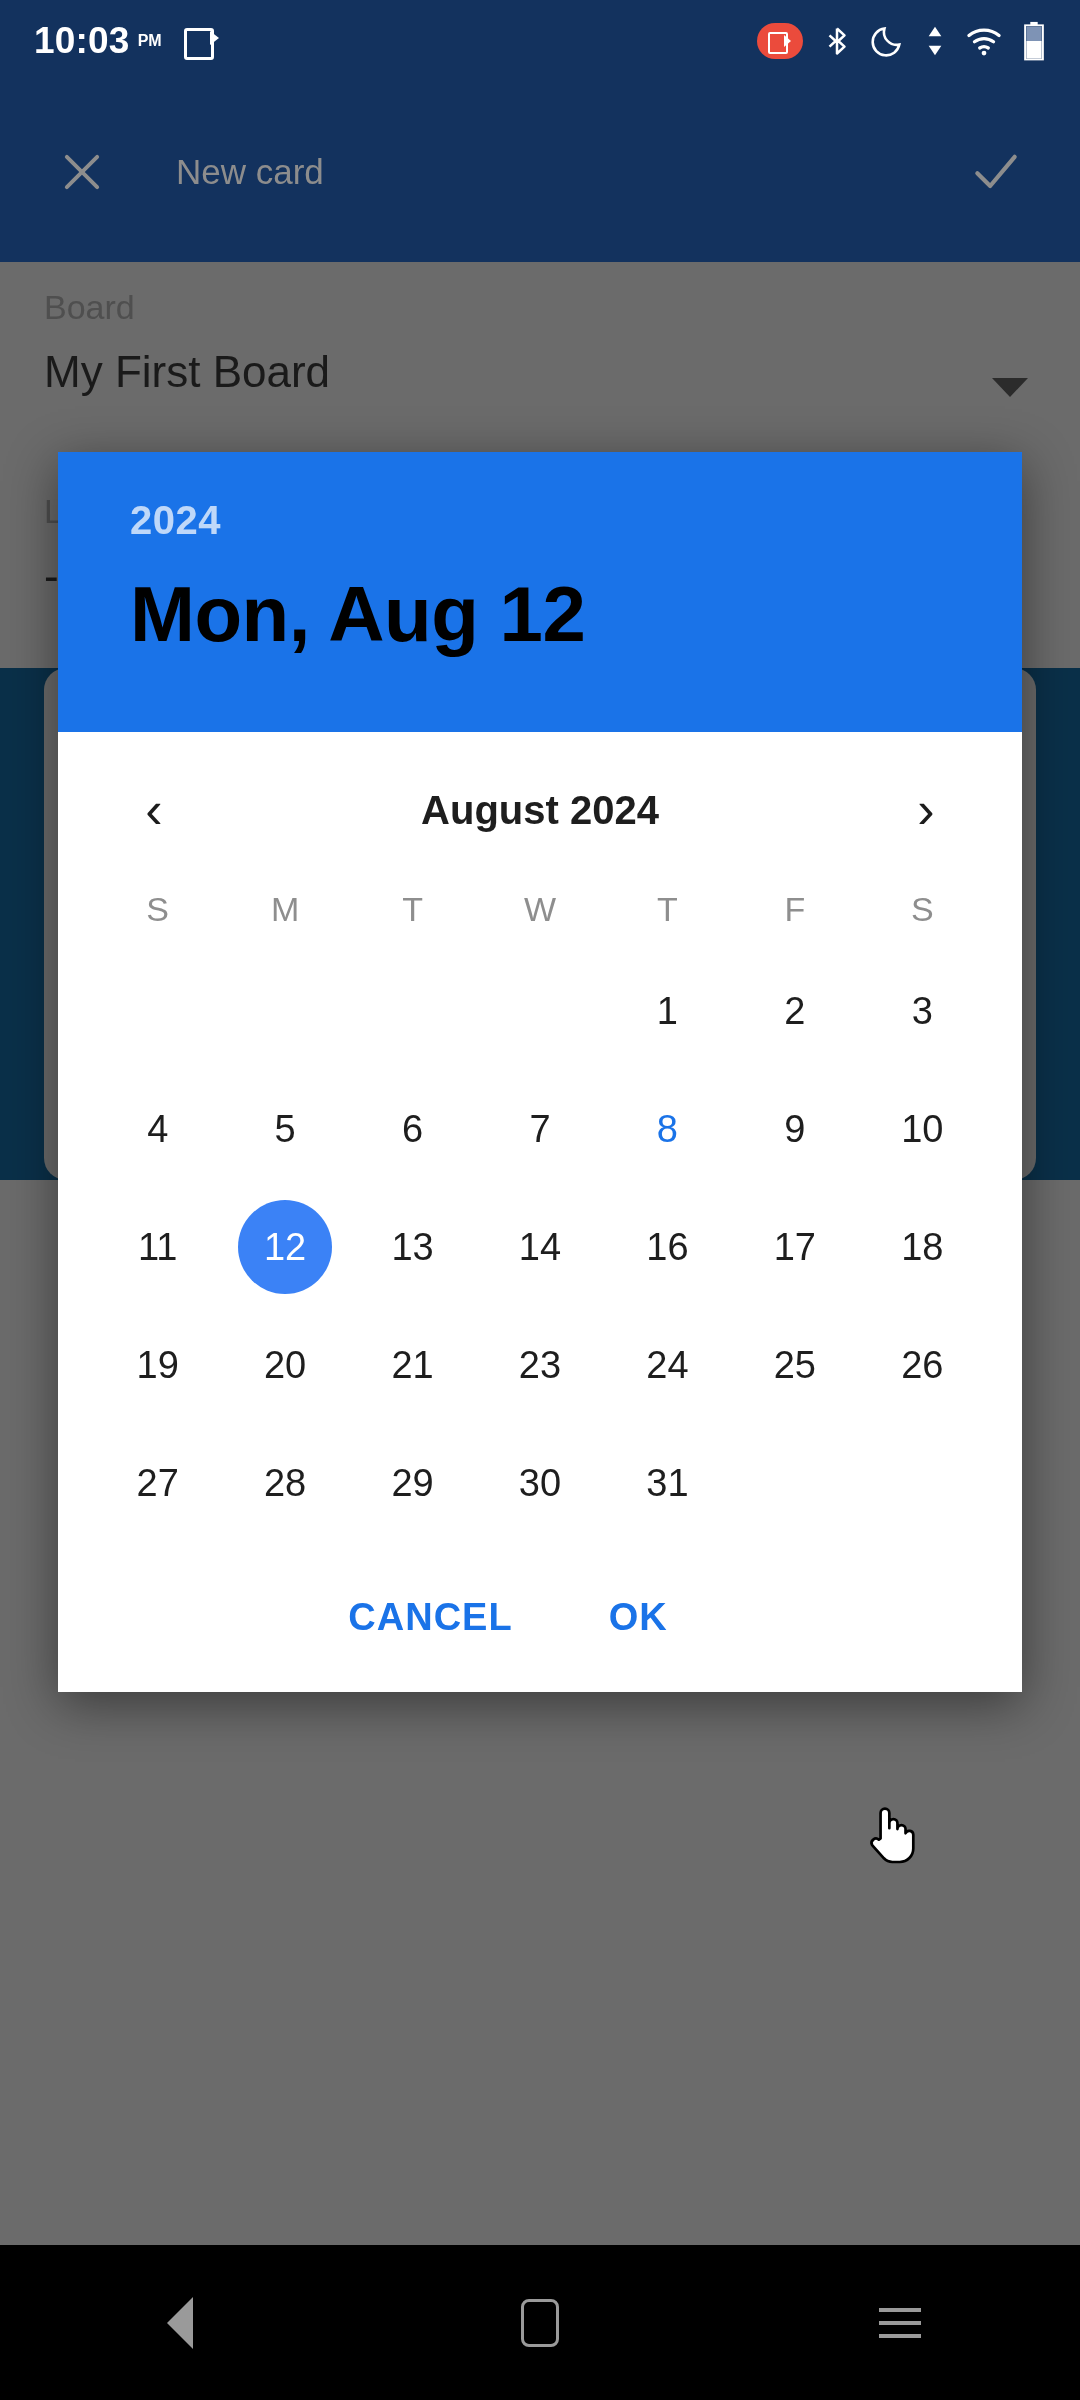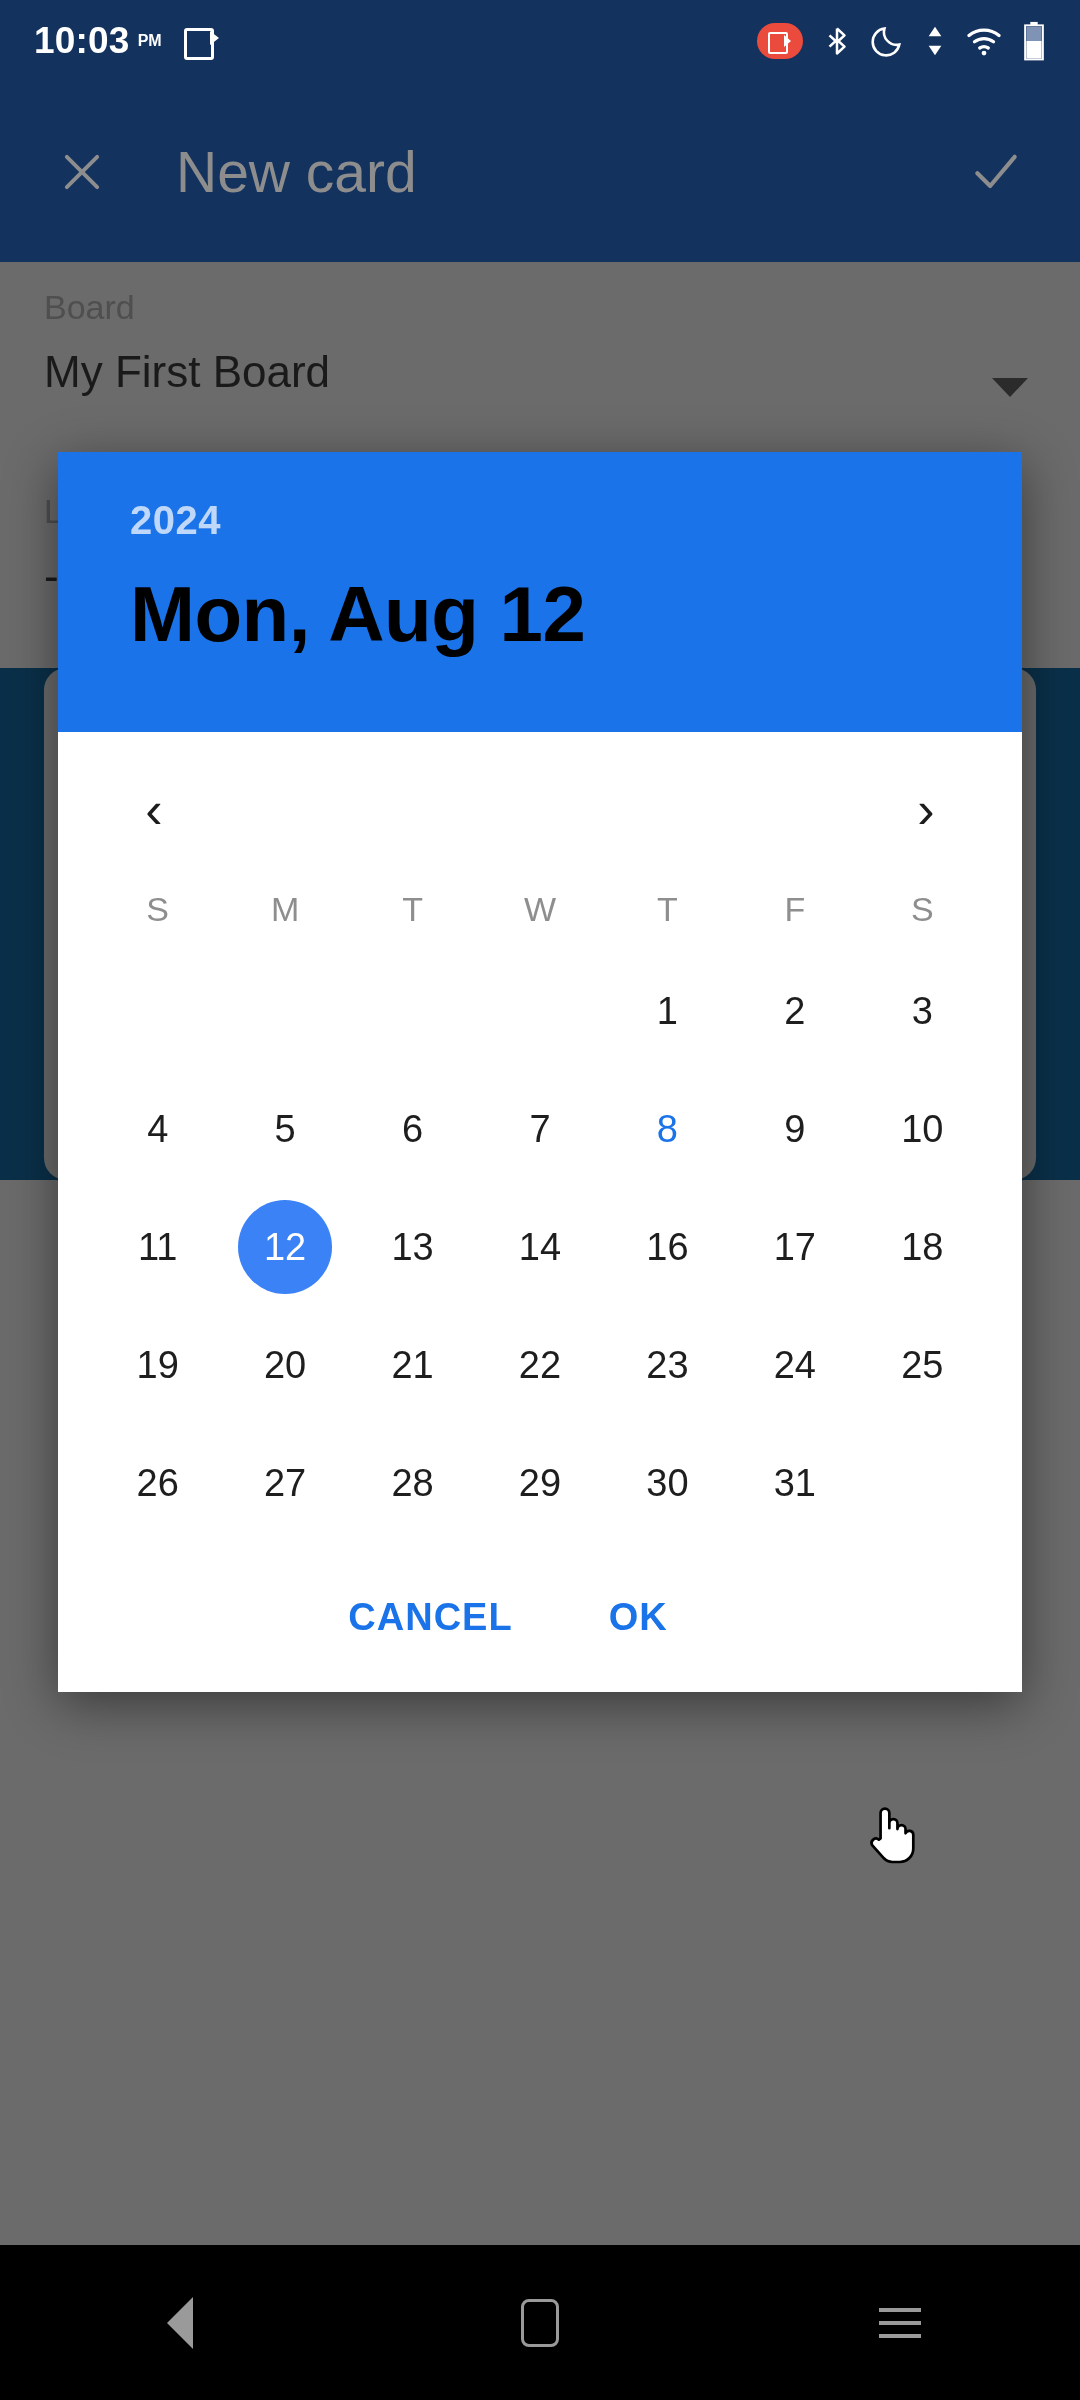--- a/index.html
+++ b/index.html
@@ -63,21 +63,21 @@
 
   
   .appbar {
     position: absolute; top: 82px; left: 0;
     width: 1080px; height: 180px;
     background: #13325e;
     display: flex; align-items: center;
     padding: 0 56px;
   }
   .appbar-title {
-    font-size: 57px; color: #8d8d8d; margin-left: 68px; flex: 1;
+    font-size: 35px; color: #8d8d8d; margin-left: 68px; flex: 1;
   }
 
   
   .content {
     position: absolute; top: 262px; left: 0;
     width: 1080px; height: 1983px;
     background: #6b6b6b;
     overflow: hidden;
   }
   .field { position: absolute; left: 44px; }
@@ -274,20 +274,21 @@
 
     <div class="dlg-header">
       <div class="dlg-year">2024</div>
       <div class="dlg-date">Mon, Aug 12</div>
     </div>
 
     <div class="dlg-body">
 
       <div class="month-nav">
         <div class="nav-chev">‹</div>
+        <div class="month-label">August 2024</div>
         <div class="nav-chev">›</div>
       </div>
 
       <div class="cal-grid" id="dow-row">
           <div class="cal-dow">S</div>
           <div class="cal-dow">M</div>
           <div class="cal-dow">T</div>
           <div class="cal-dow">W</div>
           <div class="cal-dow">T</div>
           <div class="cal-dow">F</div>
@@ -358,23 +359,20 @@
             <div class="cal-day">18</div>
           </div>
           <div class="cal-cell">
             <div class="cal-day">19</div>
           </div>
           <div class="cal-cell">
             <div class="cal-day">20</div>
           </div>
           <div class="cal-cell">
             <div class="cal-day">21</div>
-          </div>
-          <div class="cal-cell">
-            <div class="cal-day">22</div>
           </div>
           <div class="cal-cell">
             <div class="cal-day">23</div>
           </div>
           <div class="cal-cell">
             <div class="cal-day">24</div>
           </div>
           <div class="cal-cell">
             <div class="cal-day">25</div>
           </div>

